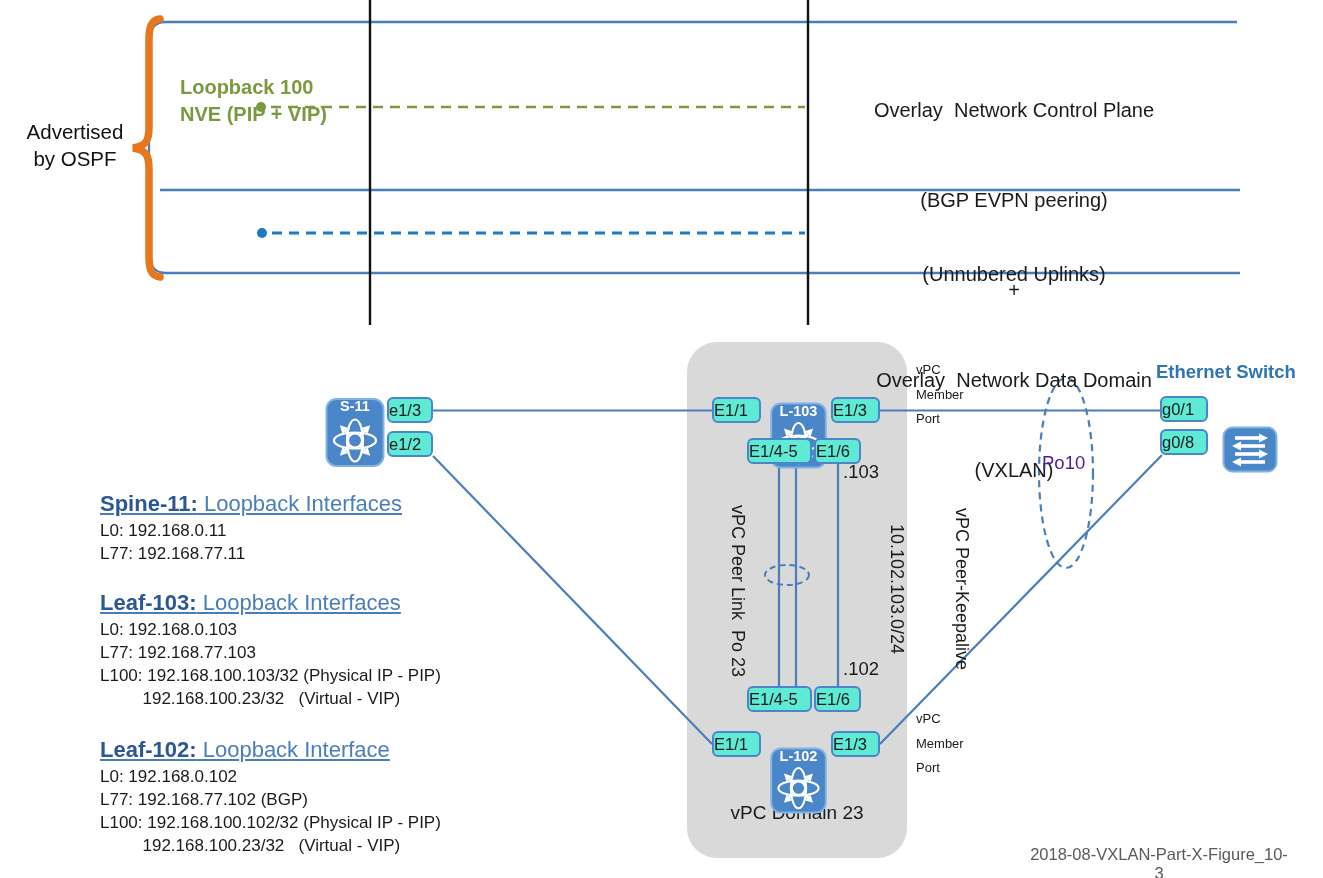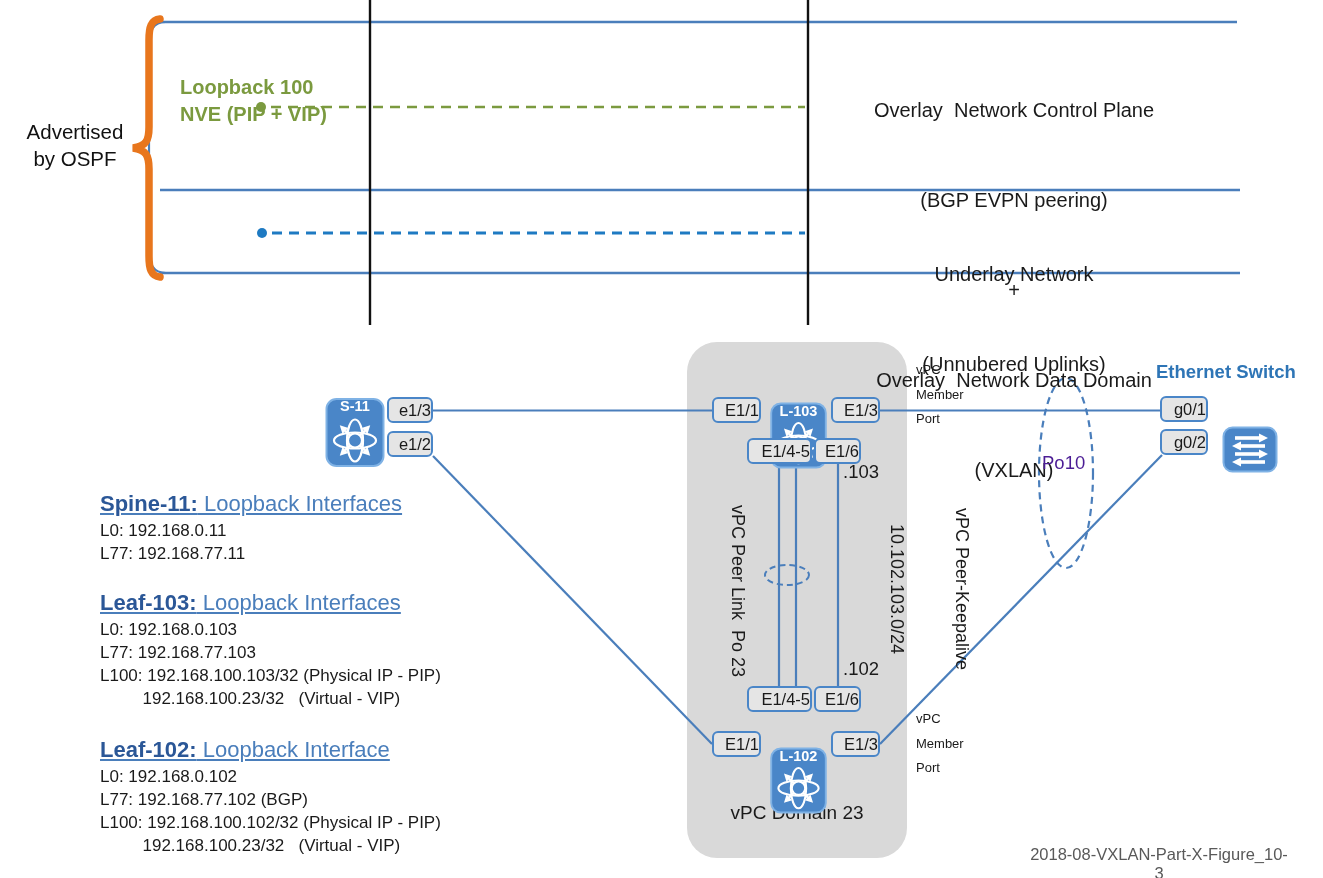--- a/index.html
+++ b/index.html
@@ -7,22 +7,22 @@
     position:relative;width:1323px;height:878px;overflow:hidden;background:#fff;
     font-family:"Liberation Sans", sans-serif;color:#1a1a1a;
   }
   .lines-svg{position:absolute;left:0;top:0;z-index:1;pointer-events:none;}
   .gray-box{position:absolute;left:687px;top:342px;width:220px;height:516px;
     background:#d9d9d9;border-radius:30px;z-index:0;}
   .lbl{position:absolute;z-index:2;}
   .pre{white-space:pre;}
   
   .port{
-    position:absolute;z-index:3;background:#e5e5e5;border:2px solid #4a86c8;border-radius:6px;
-    height:22px;line-height:22px;text-align:right;font-size:16.5px;color:#1a1a1a;
+    position:absolute;z-index:3;background:#5eead4;border:2px solid #4a86c8;border-radius:6px;
+    height:22px;line-height:22px;text-align:left;font-size:16.5px;color:#1a1a1a;
   }
   
   .switch-icon{position:absolute;z-index:3;margin-top:35px;}
   .switch-icon svg{position:absolute;left:0;top:0;width:100%;height:100%;}
   .switch-name{position:absolute;left:0;top:1px;width:100%;text-align:center;
     color:#fff;font-size:14.5px;font-weight:600;z-index:4;}
   
   .advertised{left:18px;top:118px;width:114px;text-align:center;font-size:20.5px;line-height:27px;color:#111;}
   .green-text{left:180px;top:74px;font-size:20px;line-height:27px;font-weight:600;color:#7b9a3f;}
   .blue-text{left:180px;top:204px;font-size:20px;line-height:27px;font-weight:600;color:#1e7ac2;}
@@ -133,21 +133,20 @@
 
   <div class="lbl overlay-block pre">
     <div>Overlay  Network Control Plane</div>
     <div>(BGP EVPN peering)</div>
     <div>+</div>
     <div>Overlay  Network Data Domain</div>
     <div>(VXLAN)</div>
   </div>
 
   <div class="lbl underlay-block pre">
-    <div>Underlay Network</div>
     <div>(Unnubered Uplinks)</div>
   </div>
 
   <div class="switch-icon" style="left:325px;top:362px;width:60px;height:71px">
     <svg viewBox="0 0 60 70">
         <use href="#sym-atom"></use>
       </svg>
     <span class="switch-name">S-11</span>
   </div>
 
@@ -178,21 +177,21 @@
   <div class="port" style="left:831px;top:397px;width:45px">E1/3</div>
   <div class="port" style="left:747px;top:438px;width:61px">E1/4-5</div>
   <div class="port" style="left:814px;top:438px;width:43px">E1/6</div>
 
   <div class="port" style="left:747px;top:686px;width:61px">E1/4-5</div>
   <div class="port" style="left:814px;top:686px;width:43px">E1/6</div>
   <div class="port" style="left:712px;top:731px;width:45px">E1/1</div>
   <div class="port" style="left:831px;top:731px;width:45px">E1/3</div>
 
   <div class="port" style="left:1160px;top:396px;width:44px">g0/1</div>
-  <div class="port" style="left:1160px;top:429px;width:44px">g0/2</div>
+  <div class="port" style="left:1160px;top:429px;width:44px">g0/8</div>
 
   <div class="lbl small-ip" style="left:843px;top:461px">.103</div>
   <div class="lbl small-ip" style="left:843px;top:658px">.102</div>
 
   <div class="vtext" style="left:727px;top:492px;height:198px">vPC Peer Link  Po 23</div>
 
   <div class="vtext" style="left:843px;top:487px;height:204px">
     <div class="vline">vPC Peer-Keepalive</div>
     <div class="vline">10.102.103.0/24</div>
   </div>

